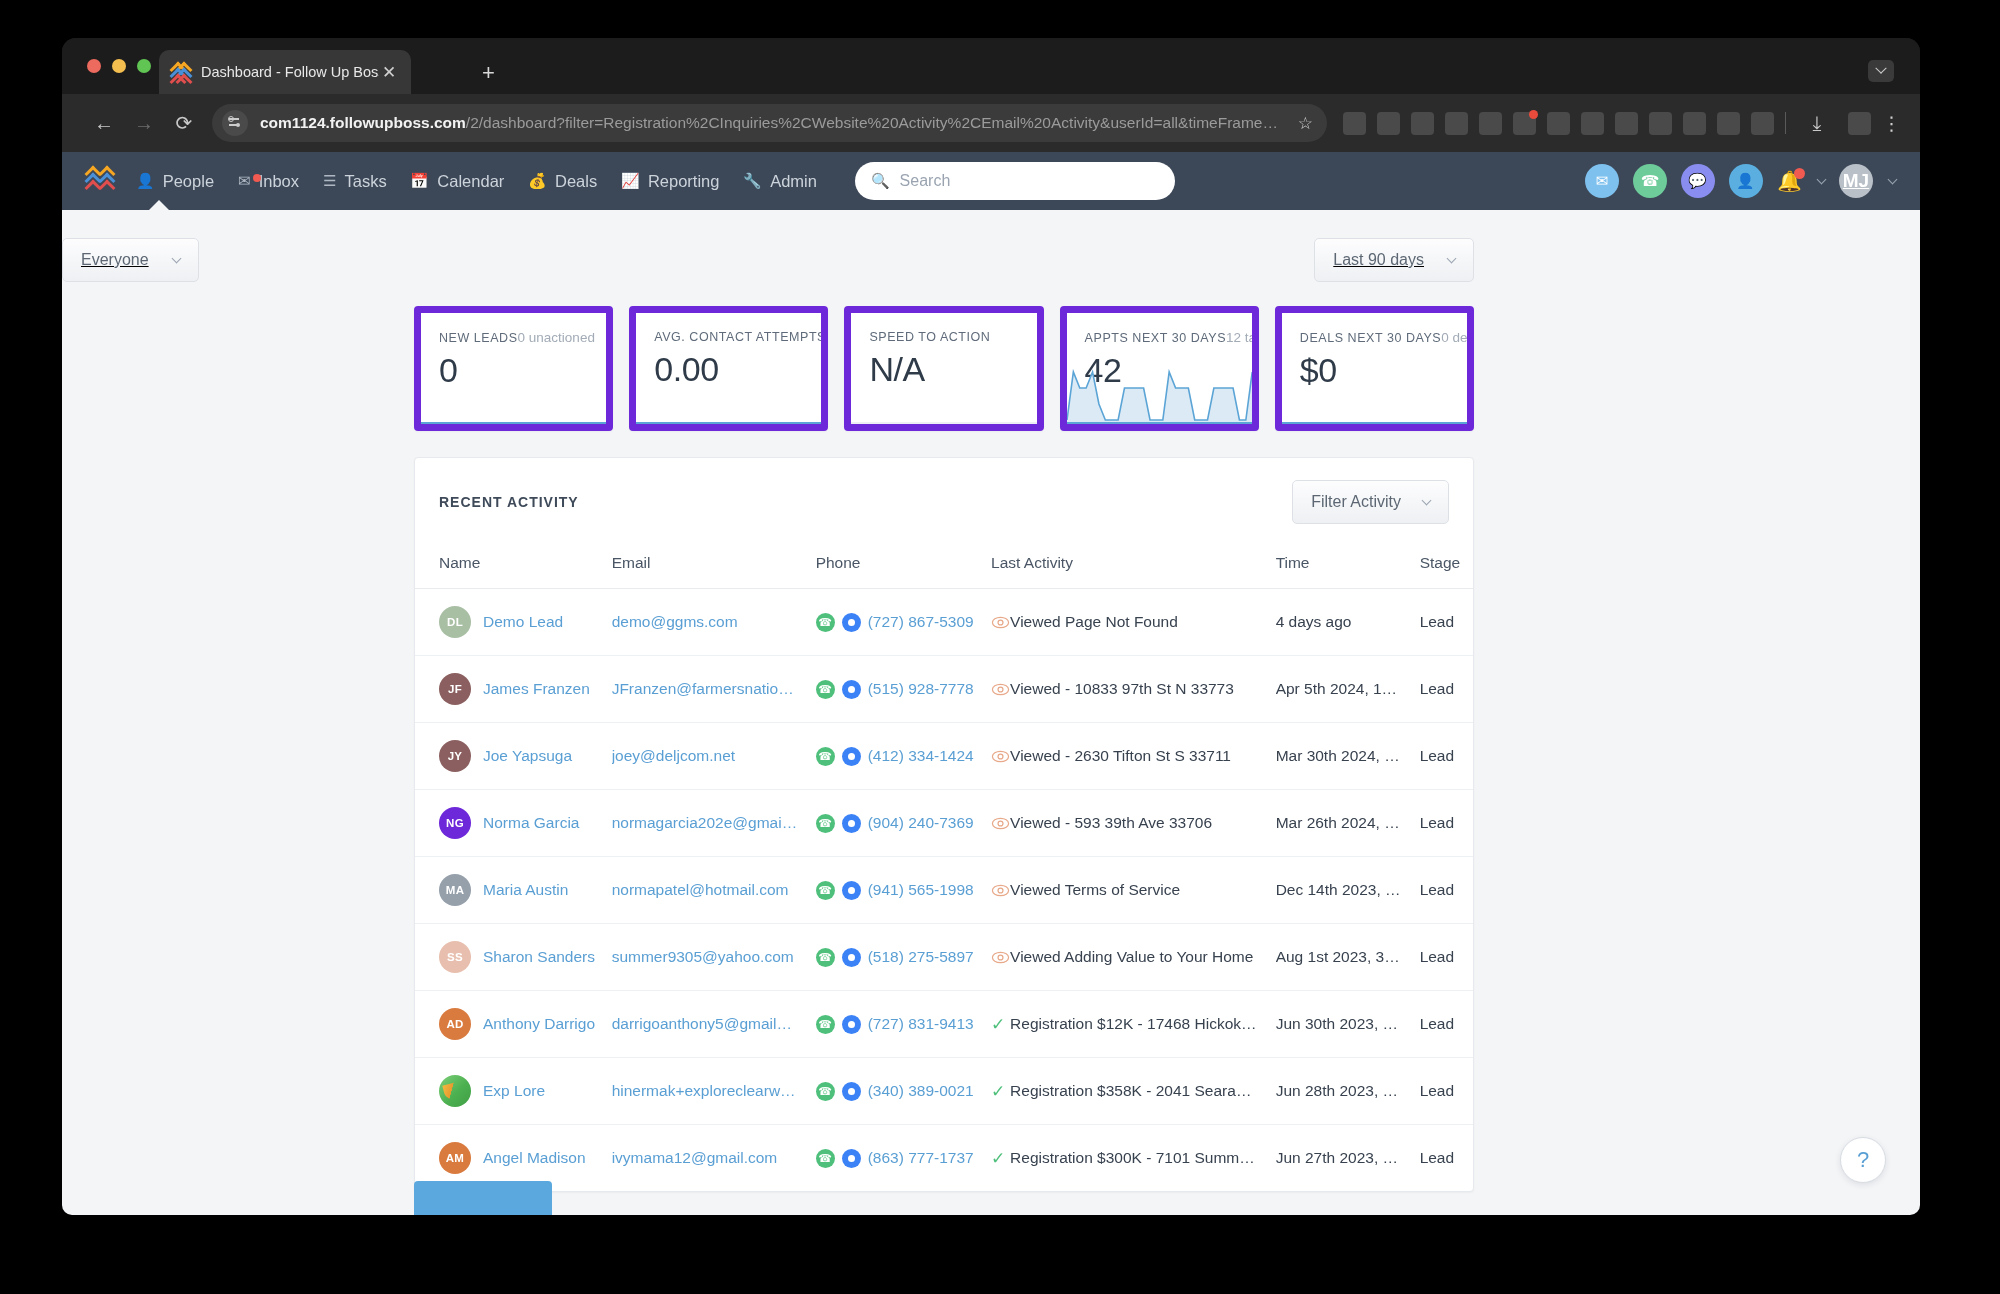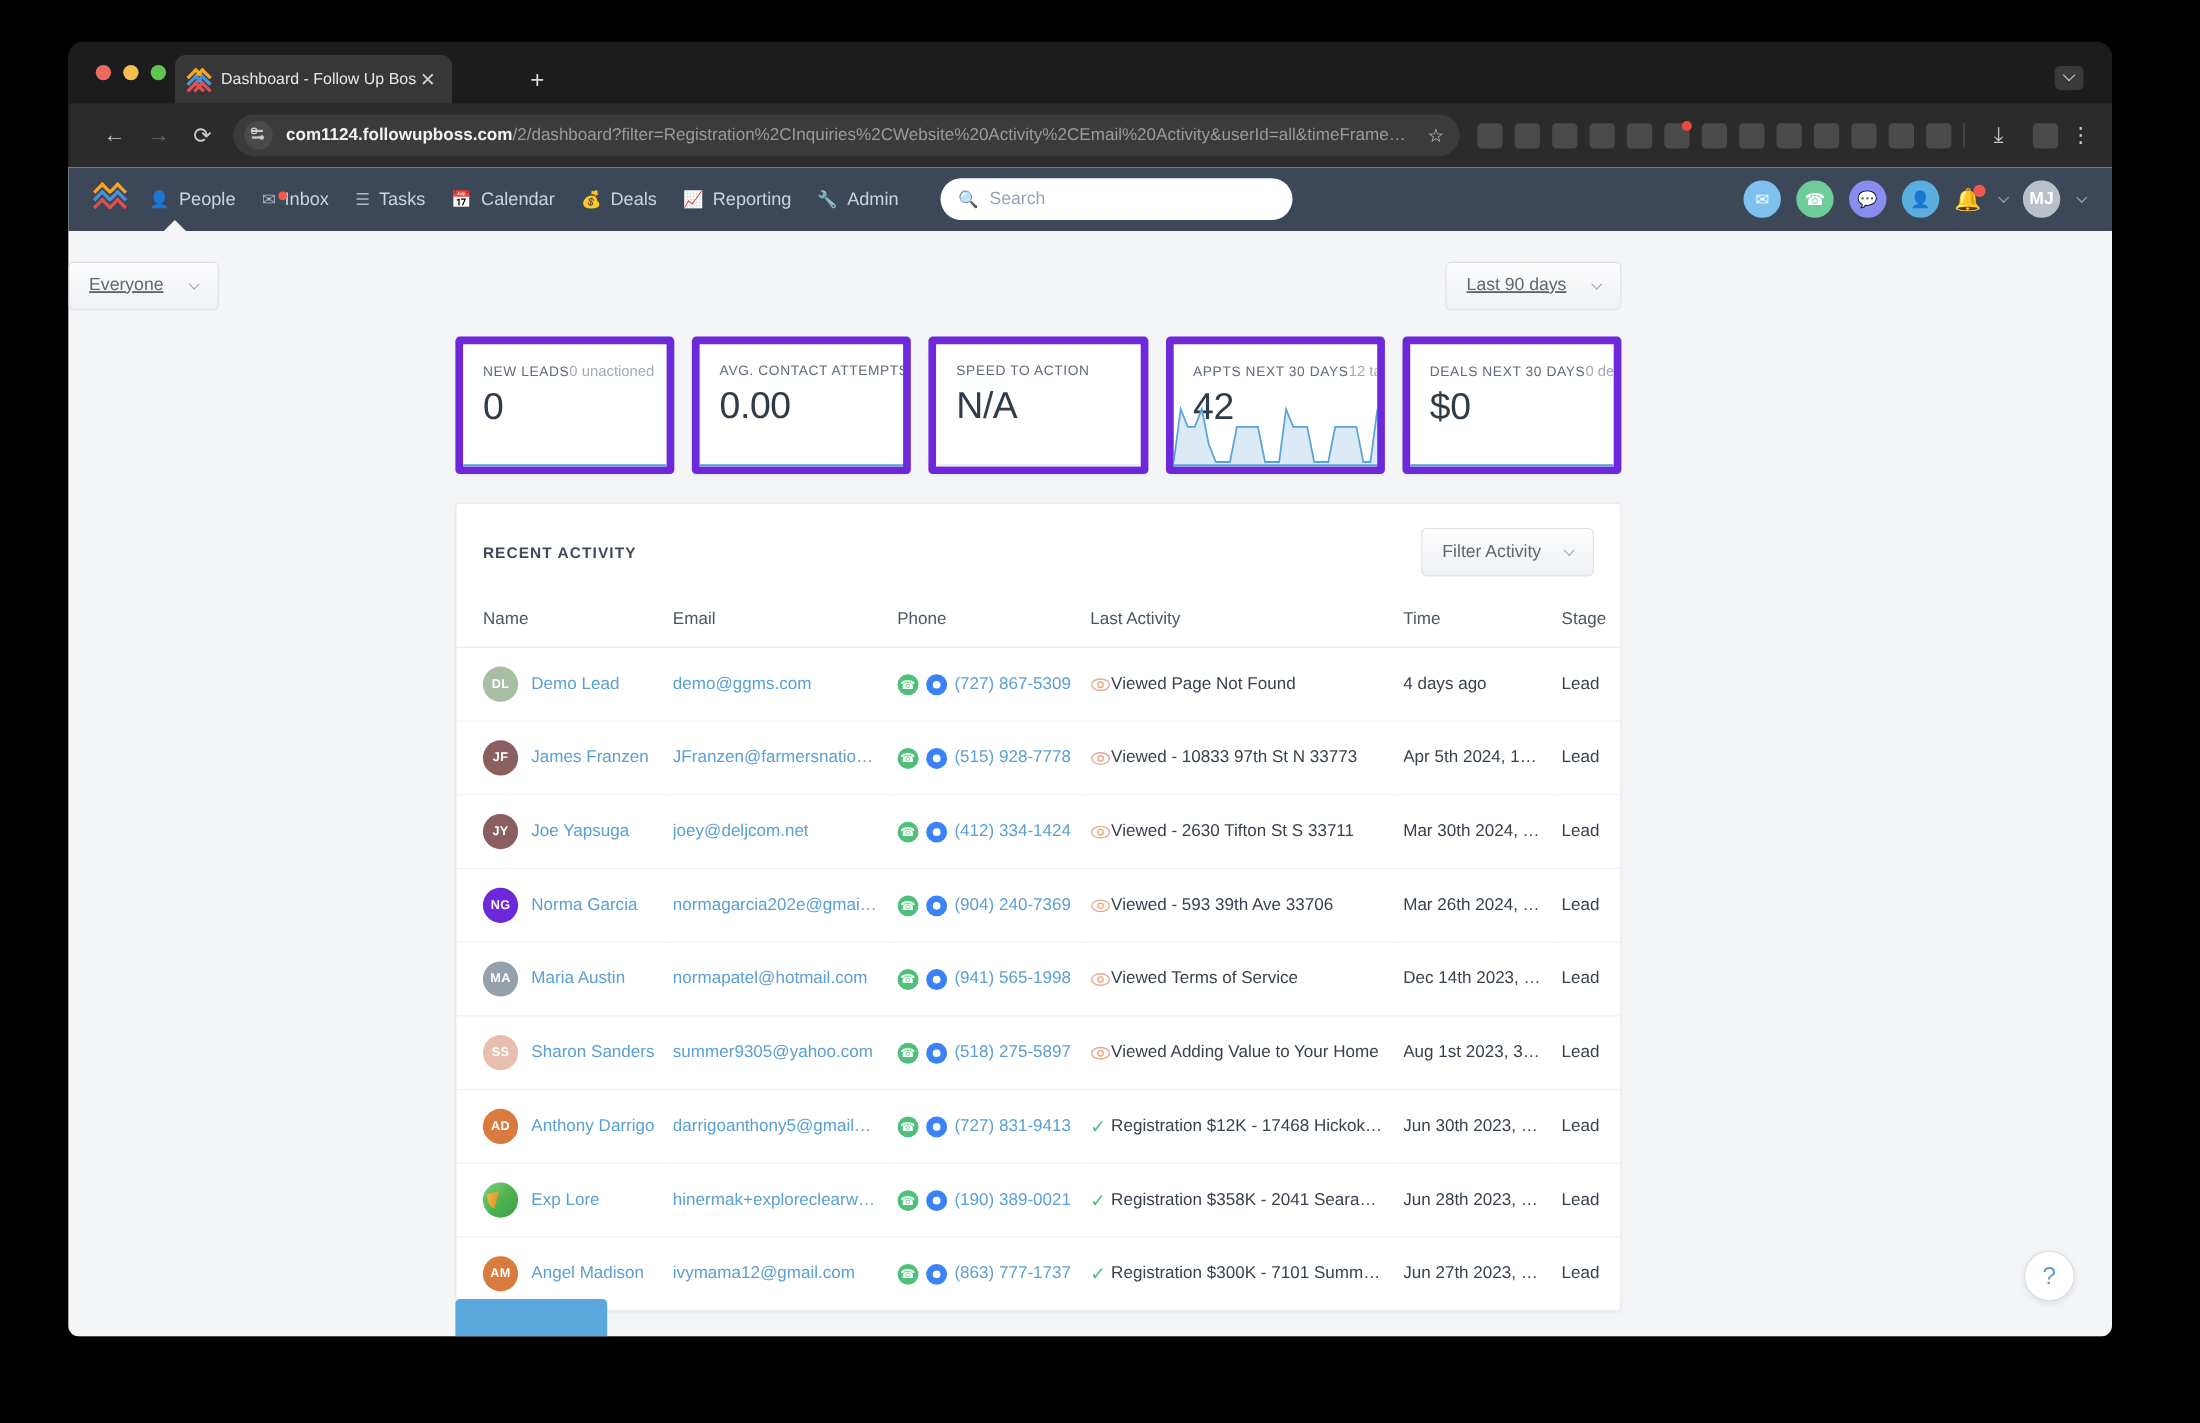--- a/index.html
+++ b/index.html
@@ -244,21 +244,21 @@
   }
   .caret-sm {
     width: 7px; height: 7px;
     border-right: 1.6px solid #9ba5b1; border-bottom: 1.6px solid #9ba5b1;
     transform: rotate(45deg); margin-left: 2px; margin-top:-3px;
   }
   .avatar-nav {
     width: 34px; height: 34px; border-radius: 50%;
     background: #b9c0c8; color: #fff;
     display: flex; align-items: center; justify-content: center;
-    font-size: 16px; font-weight: 600;
+    font-size: 19px; font-weight: 600; text-decoration: underline;
   }
   .nav-notch {
     position: absolute; left: 86px; bottom: -1px;
     width: 0; height: 0;
     border-left: 11px solid transparent;
     border-right: 11px solid transparent;
     border-bottom: 11px solid #f4f5f7;
   }
 
   
@@ -840,21 +840,21 @@
                     <span class="namecell">
                       <span class="avatar img"></span>
                       <a class="lnk" href="#">Exp Lore</a>
                     </span>
                   </td>
                   <td class="col-email"><a class="lnk trunc" href="#">hinermak+exploreclearw…</a></td>
                   <td class="col-phone">
                     <span class="phonecell">
                       <span class="pic green">☎</span>
                       <span class="pic blue"></span>
-                      <a class="lnk" href="#">(190) 389-0021</a>
+                      <a class="lnk" href="#">(340) 389-0021</a>
                     </span>
                   </td>
                   <td class="col-act">
                     <span class="actcell">
                       <span class="chk">✓</span>
                       <span class="trunc-act">Registration <span class="bold">$358K</span> - 2041 Searay S…</span>
                     </span>
                   </td>
                   <td class="col-time"><span class="trunc-time">Jun 28th 2023, …</span></td>
                   <td class="col-stage">Lead</td>

